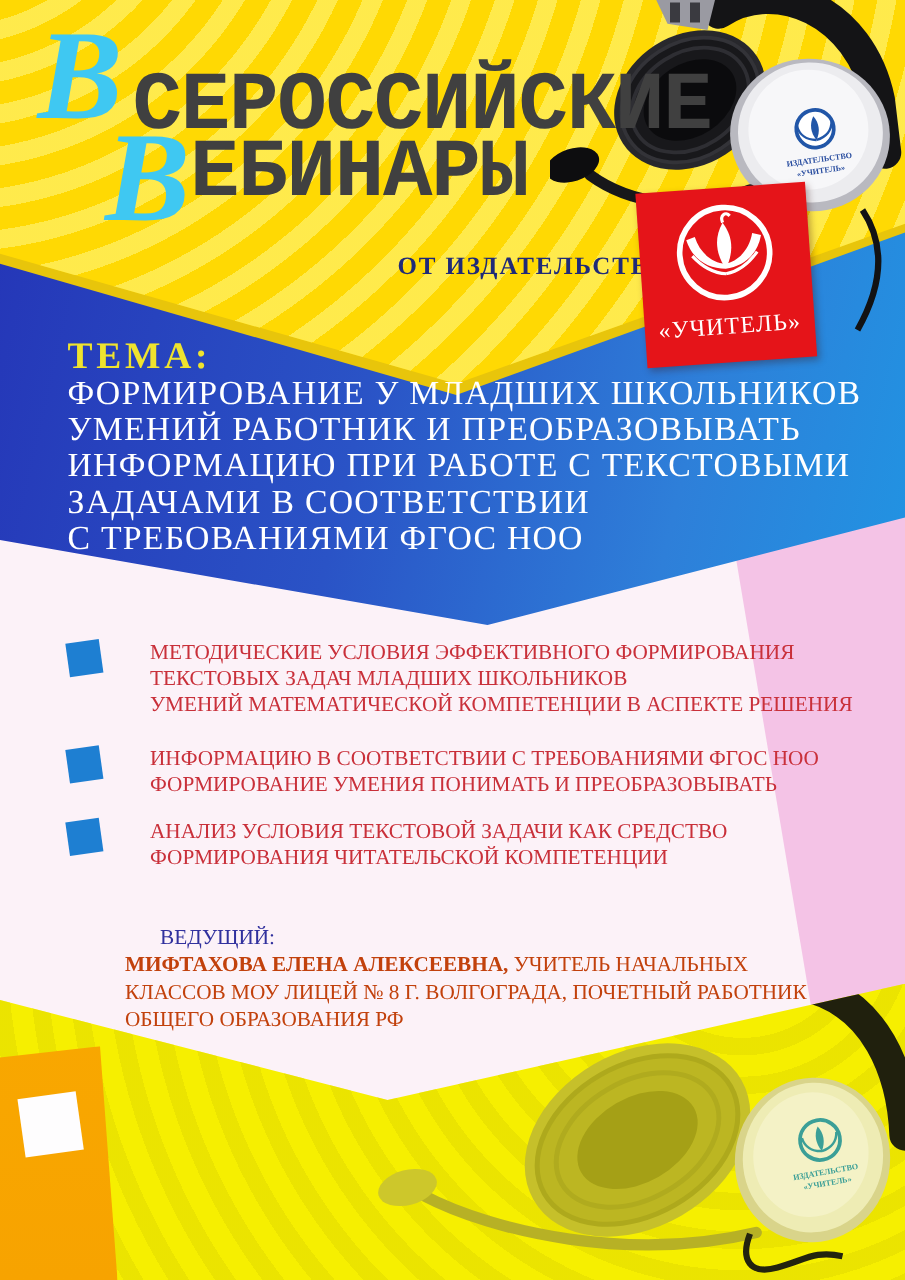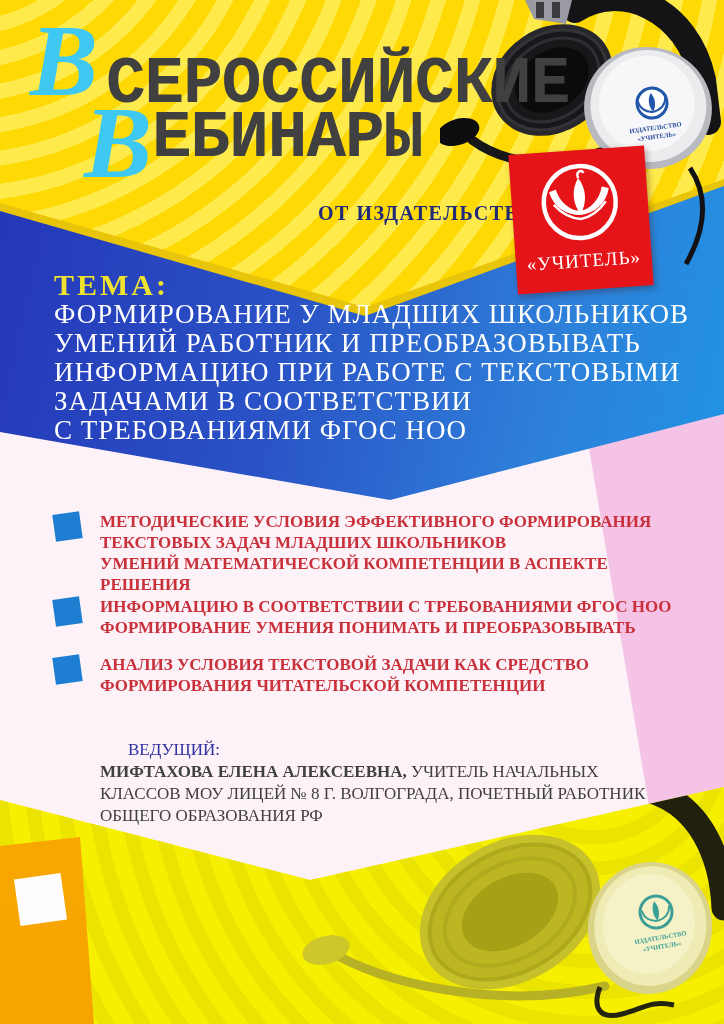--- a/index.html
+++ b/index.html
@@ -42,27 +42,27 @@
   
   .topic-label{position:absolute;left:54px;top:268px;color:#efe32e;font-size:30px;
     letter-spacing:3px;font-weight:700;}
   .topic-lines{position:absolute;left:54px;top:300px;color:#fff;font-size:27px;
     line-height:29px;letter-spacing:1px;}
   .topic-lines span{display:block;}
   
   .bullet{position:absolute;left:54px;width:640px;}
   .bullet .sq{position:absolute;left:0;top:2px;width:27px;height:27px;background:#1e7fd2;
     transform:rotate(-8deg);}
-  .bullet .txt{margin-left:46px;color:#c9303a;font-weight:700;font-size:17px;line-height:21px;}
+  .bullet .txt{margin-left:66px;color:#c9303a;font-weight:400;font-size:17px;line-height:21px;}
   .bullet .txt span{display:block;}
   .bl1{top:511px;} .bl2{top:596px;} .bl3{top:654px;}
   
   .leader-label{position:absolute;left:100px;top:739px;color:#31319e;font-size:17px;
     line-height:22px;margin-left:28px;}
-  .leader-text{position:absolute;left:100px;top:761px;width:575px;color:#404040;
+  .leader-text{position:absolute;left:100px;top:761px;width:575px;color:#c2410c;
     font-size:17px;line-height:22px;}
   .leader-text b{font-weight:700;}
 </style>
 </head>
 <body>
 
 <div id="poster">
 
   <div class="layer pink-band"></div>
   <div class="layer blue-band"></div>

